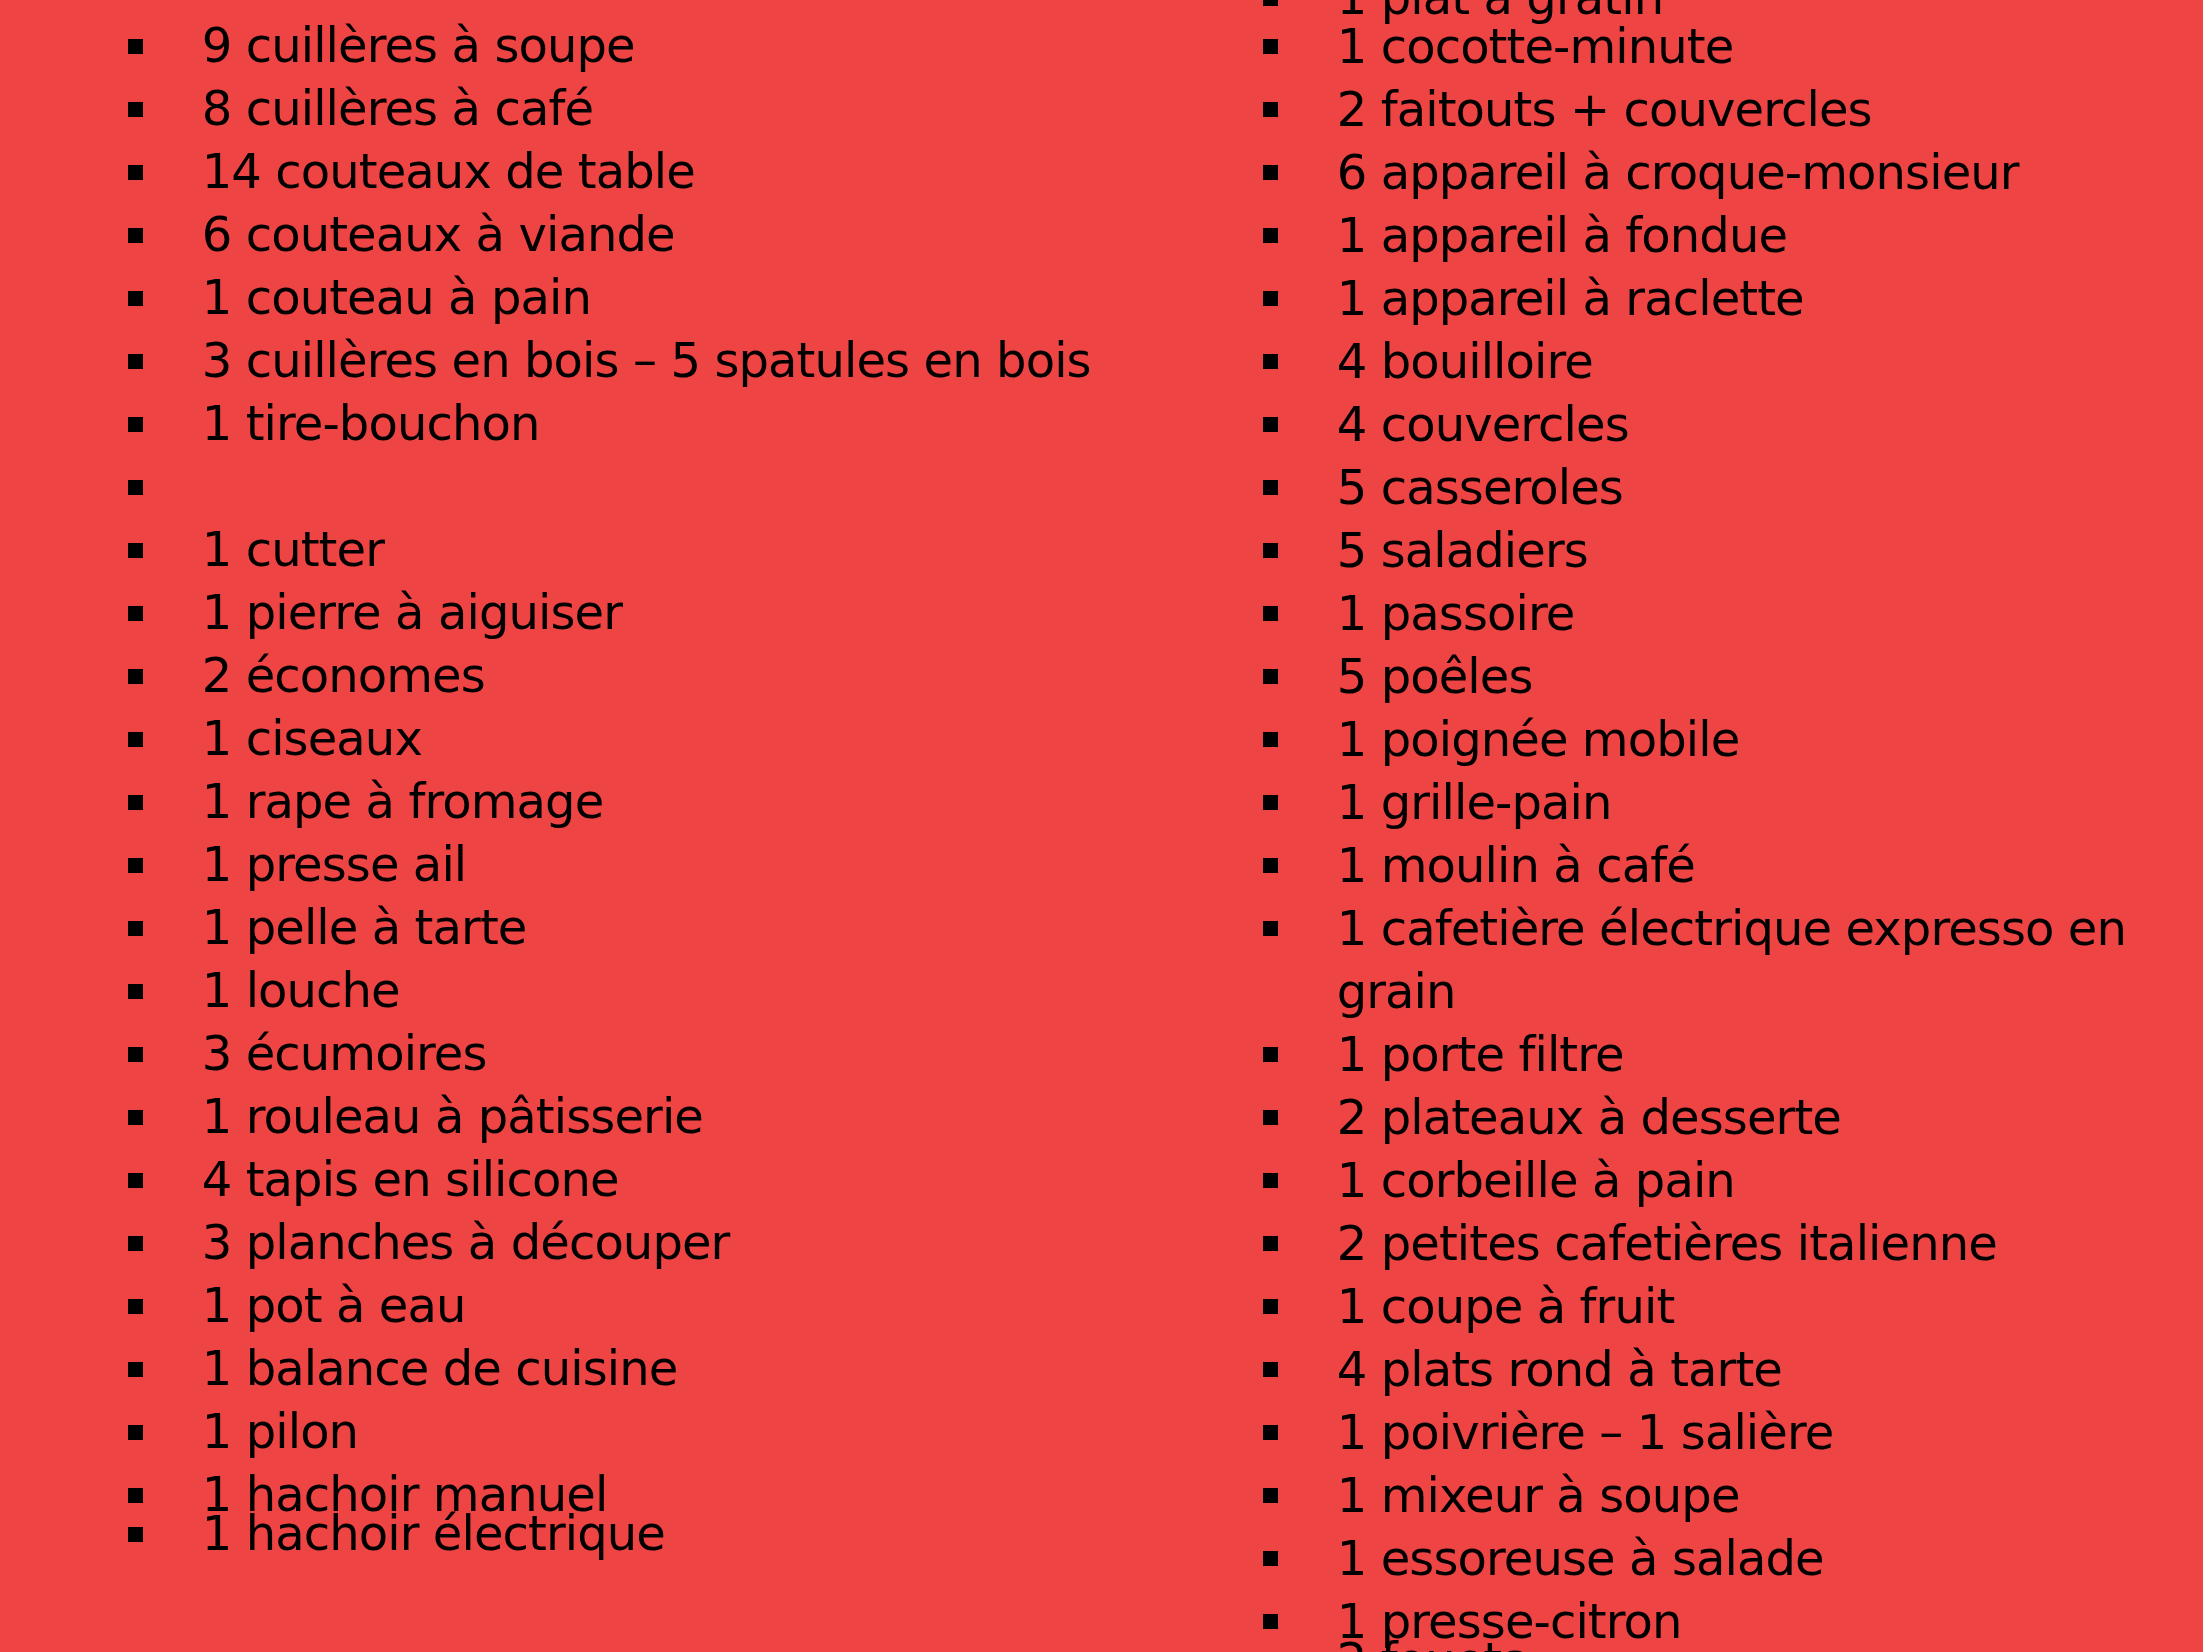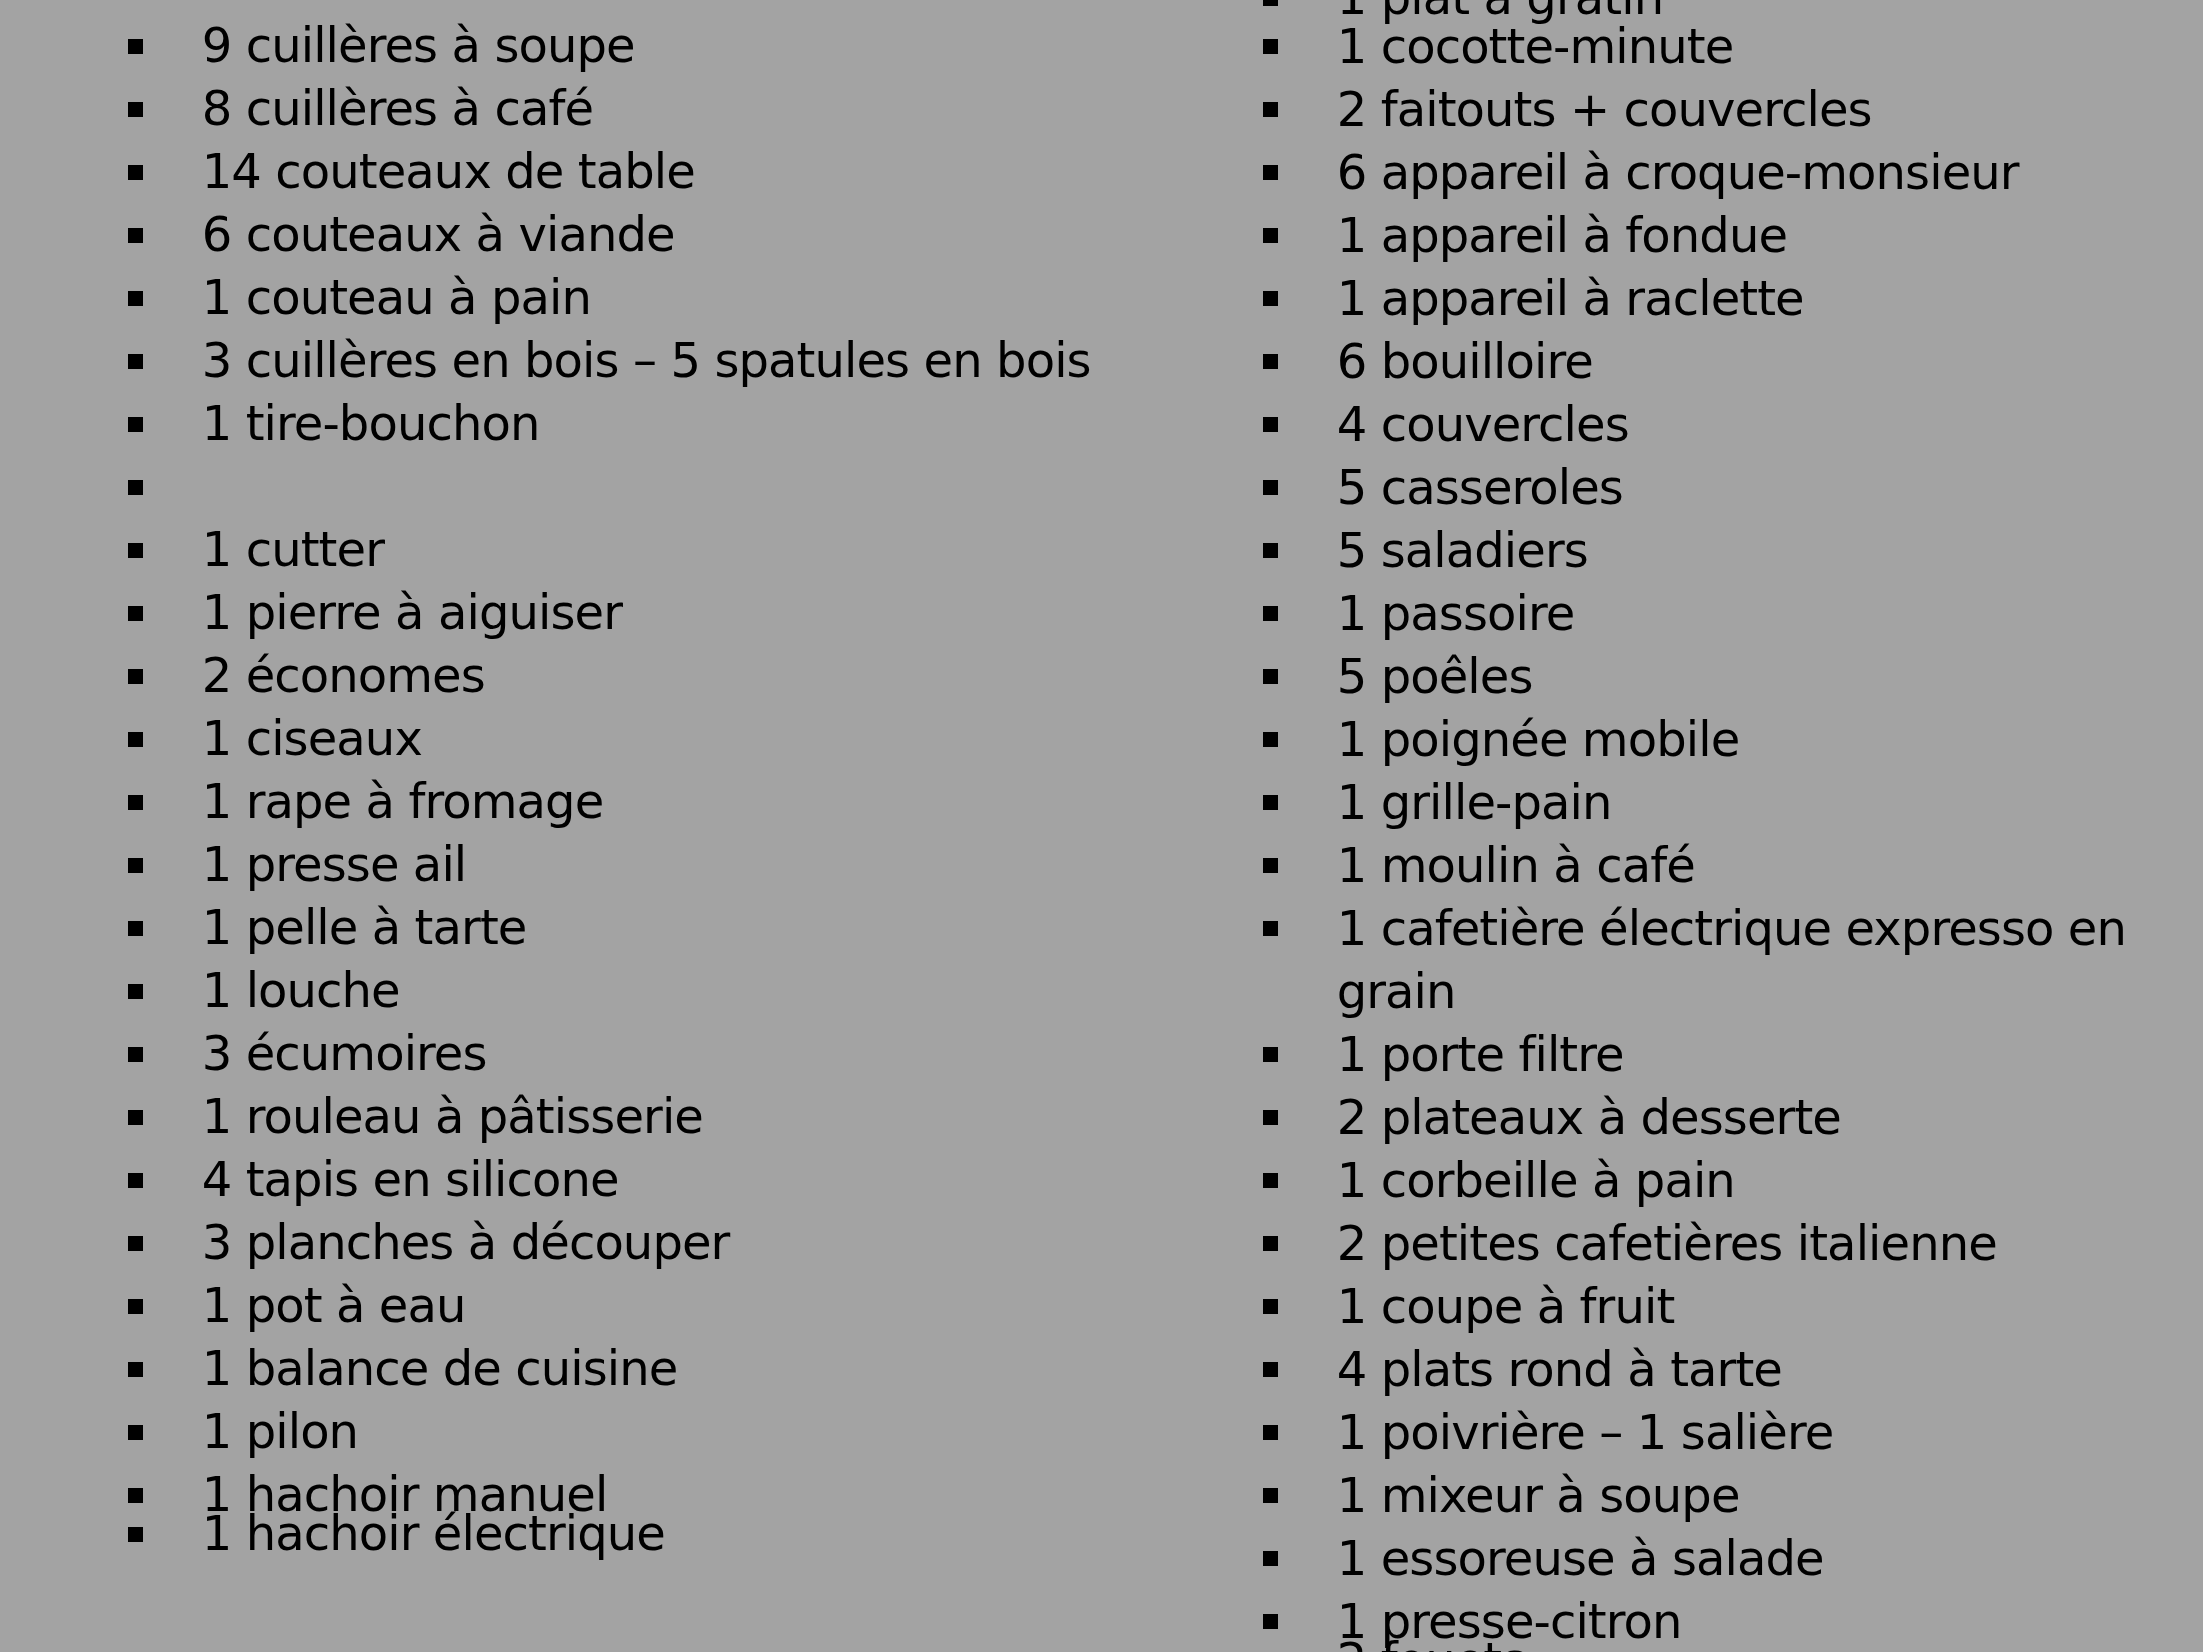--- a/index.html
+++ b/index.html
@@ -10,21 +10,21 @@
   body {
     position: relative;
     width: 2204px;
     height: 1653px;
     overflow: hidden;
     font-family: "DejaVu Sans", "Liberation Sans", sans-serif;
   }
   .page {
     position: absolute;
     inset: 0;
-    background: #a3a3a3;
+    background: #ef4444;
   }
   ul.col {
     list-style: none;
     margin: 0;
     padding: 0;
     position: absolute;
   }
   #left-column  { left: 128px;  top: 14.7px; }
   #right-column { left: 1263px; top: -48px; }
   li.row {
@@ -177,21 +177,21 @@
       <li class="row">
         <span class="bullet"></span>
         <span class="txt">1 appareil à fondue</span>
       </li>
       <li class="row">
         <span class="bullet"></span>
         <span class="txt">1 appareil à raclette</span>
       </li>
       <li class="row">
         <span class="bullet"></span>
-        <span class="txt">6 bouilloire</span>
+        <span class="txt">4 bouilloire</span>
       </li>
       <li class="row">
         <span class="bullet"></span>
         <span class="txt">4 couvercles</span>
       </li>
       <li class="row">
         <span class="bullet"></span>
         <span class="txt">5 casseroles</span>
       </li>
       <li class="row">

